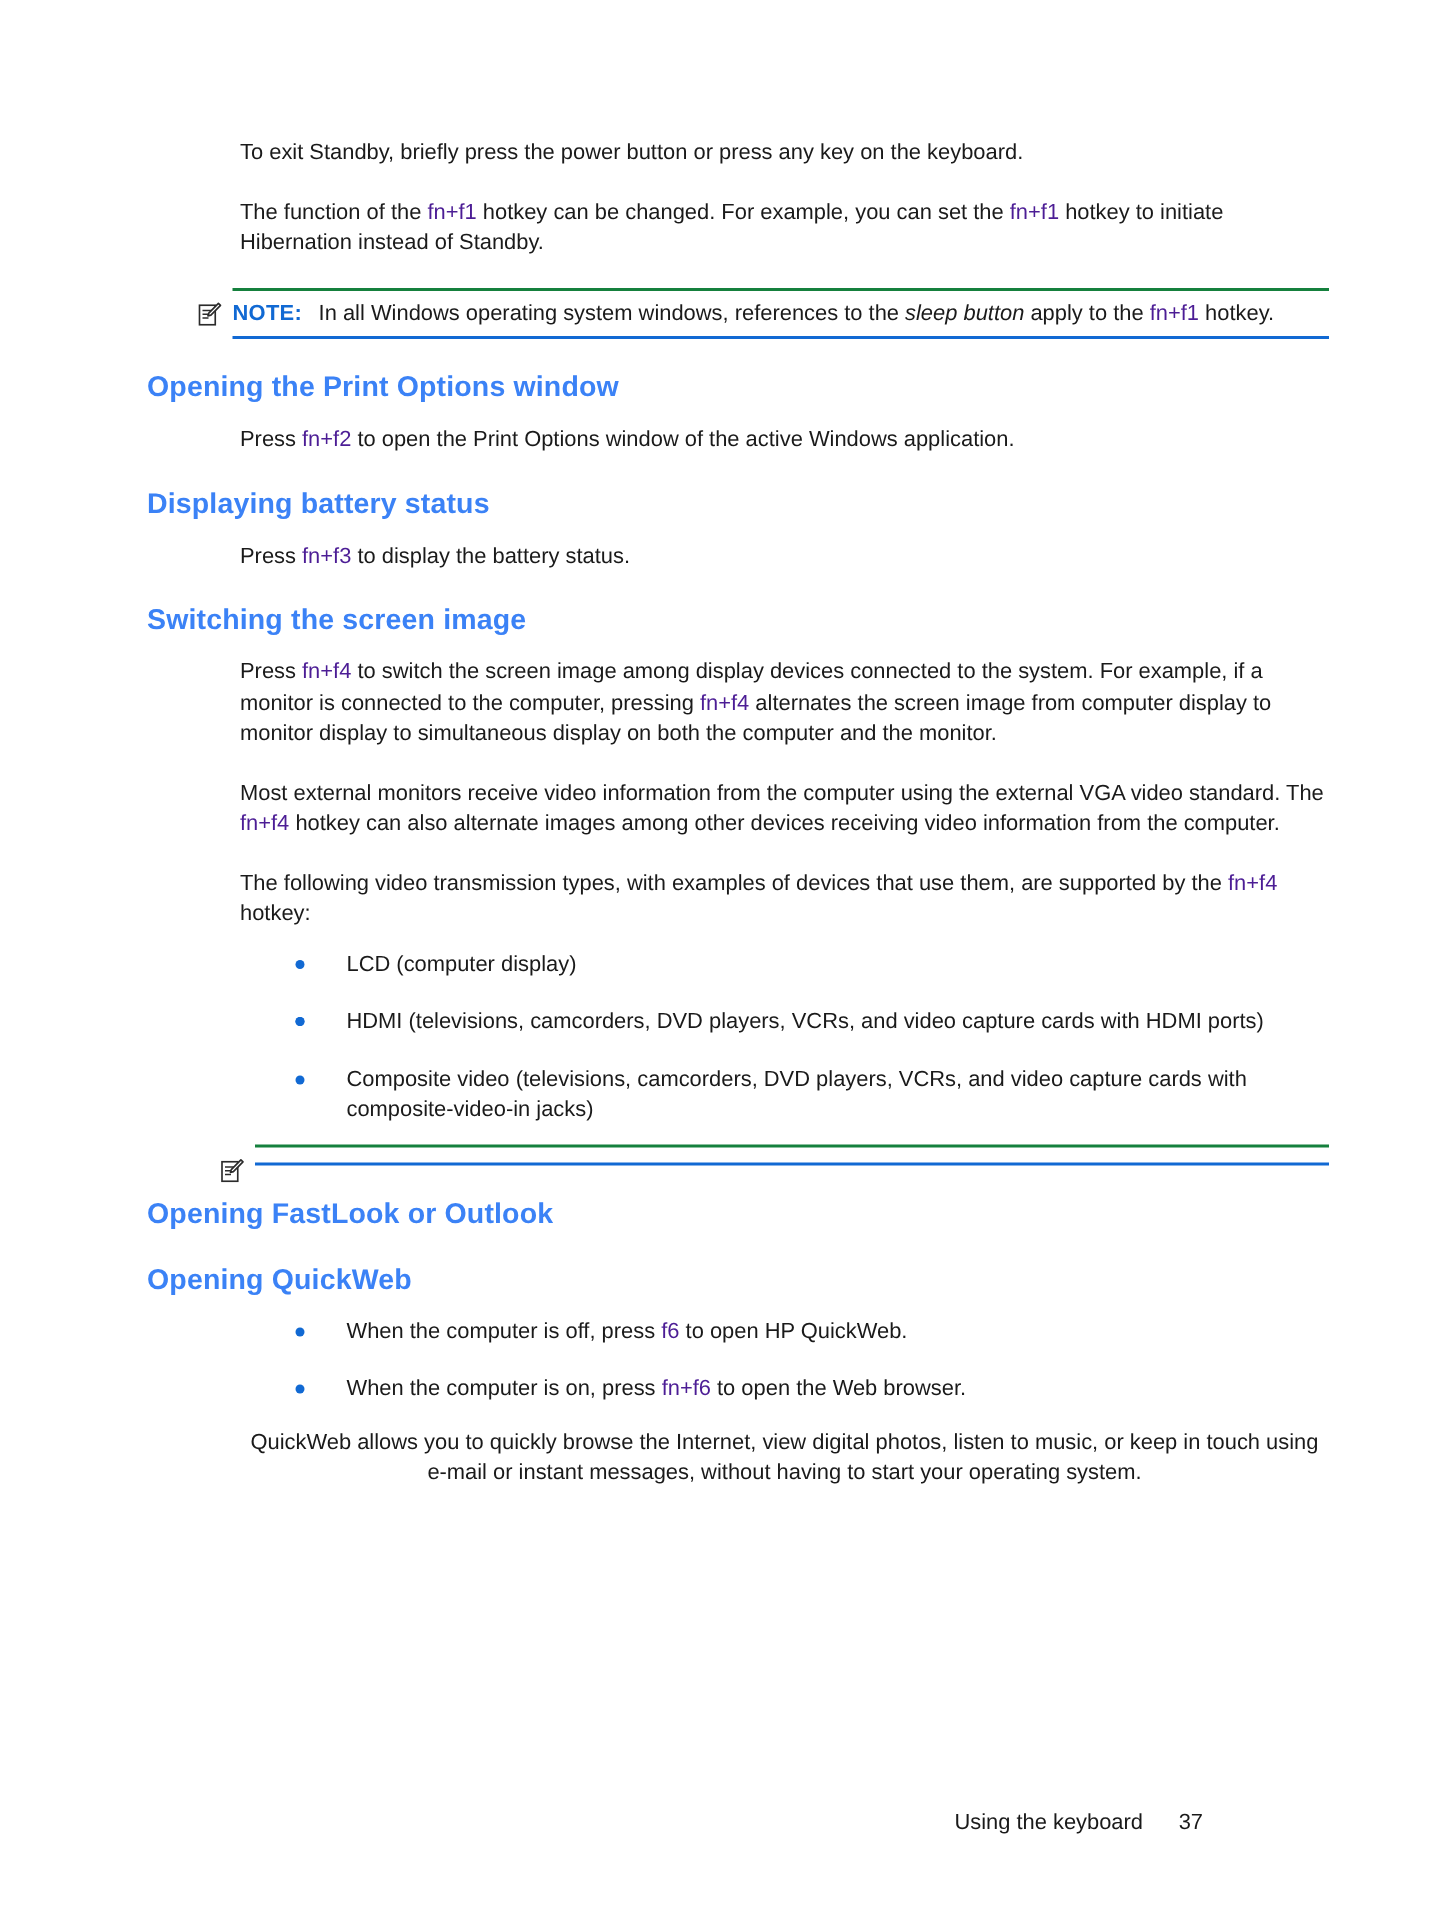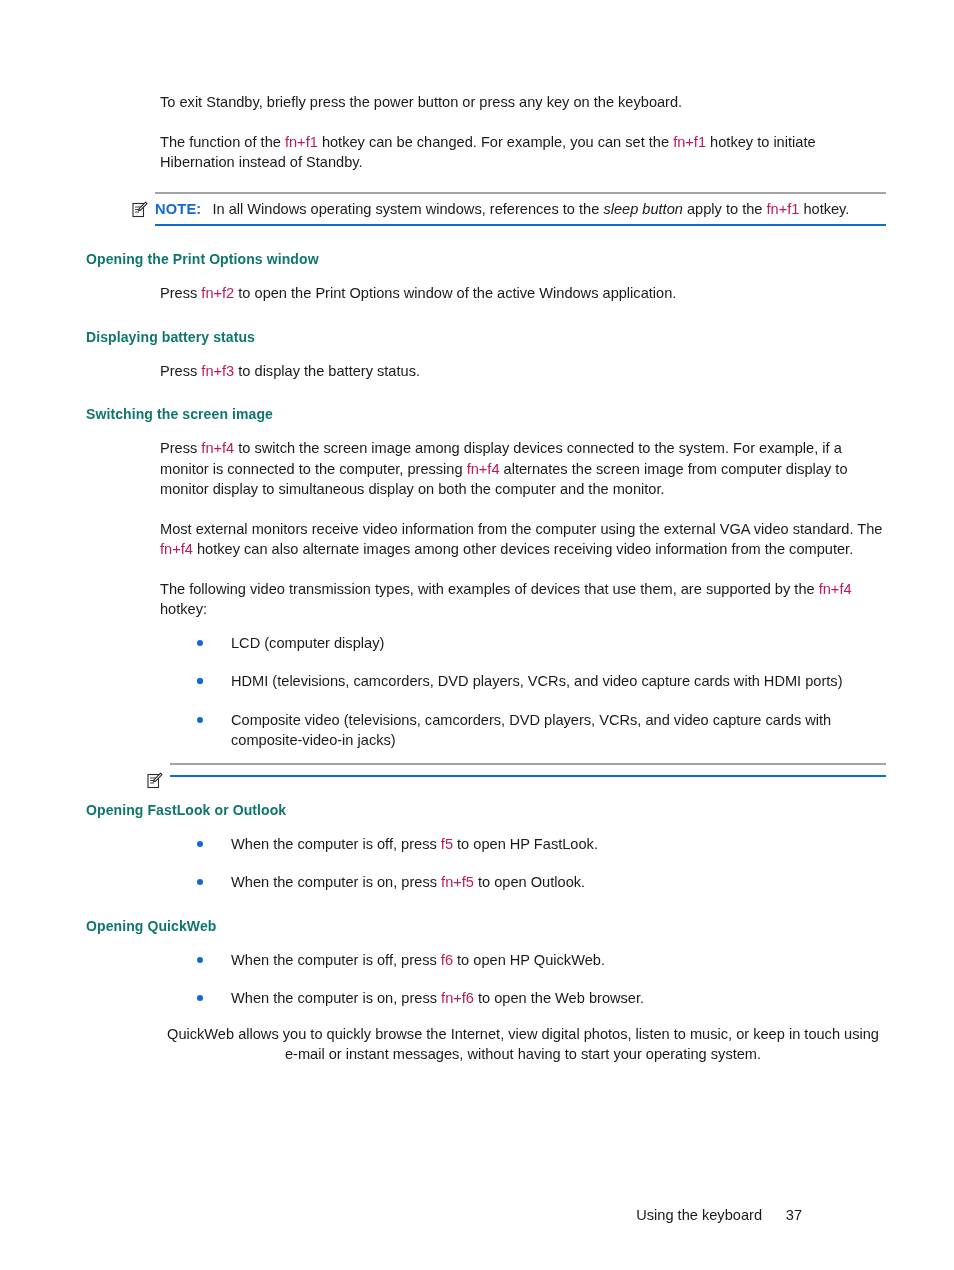--- a/index.html
+++ b/index.html
@@ -36,47 +36,47 @@
     margin: 0 0 19px 0;
     padding: 0 68px 0 160px;
     font-size: 14.6px;
     line-height: 20.5px;
     color: #1a1a1a;
     text-align: left;
   }
   .para.tight { margin-bottom: 0; }
 
   h2.heading {
-    margin: 0;
+    margin: 12px;
     padding: 0 0 0 86px;
-    font-size: 14px;
+    font-size: 19px;
     font-weight: bold;
     line-height: 22px;
-    color: #0f766e;
+    color: #3b82f6;
     letter-spacing: 0.1px;
   }
   .heading-block { margin: 22px 0 13px 0; }
 
   
   .key {
-    color: #be185d;
+    color: #4c1d95;
   }
   .ital { font-style: italic; }
 
   
   .note {
     position: relative;
     margin: 12px 0 12px 0;
     padding: 0;
   }
   .note-inner {
     position: relative;
     margin-left: 155px;
     margin-right: 68px;
-    border-top: 2px solid #a3a3a3;
+    border-top: 2px solid #15803d;
     border-bottom: 2px solid #1169d3;
     padding: 5px 0 5px 0;
   }
   .note.indented .note-inner {
     margin-left: 170px;
   }
   .note-icon {
     position: absolute;
     left: -23px;
     top: 7px;
@@ -206,26 +206,20 @@
             <line x1="3" y1="11" x2="7" y2="11" stroke="#2b2b2b" stroke-width="0.9"></line>
             <path d="M13.6 1.2 L15 2.6 L8.6 9.1 L6.6 9.6 L7.2 7.7 Z" fill="#ffffff" stroke="#2b2b2b" stroke-width="1.1" stroke-linejoin="round"></path>
           </svg>
         </span>
       </div>
     </div>
 
     <div class="heading-block">
       <h2 class="heading">Opening FastLook or Outlook</h2>
     </div>
-    <div class="list-block">
-      <ul class="blist">
-        <li><span class="dot"></span><span>When the computer is off, press </span><span class="key">f5</span><span> to open HP FastLook.</span></li>
-        <li><span class="dot"></span><span>When the computer is on, press </span><span class="key">fn+f5</span><span> to open Outlook.</span></li>
-      </ul>
-    </div>
 
     <div class="heading-block">
       <h2 class="heading">Opening QuickWeb</h2>
     </div>
     <div class="list-block">
       <ul class="blist">
         <li><span class="dot"></span><span>When the computer is off, press </span><span class="key">f6</span><span> to open HP QuickWeb.</span></li>
         <li><span class="dot"></span><span>When the computer is on, press </span><span class="key">fn+f6</span><span> to open the Web browser.</span></li>
       </ul>
     </div>

